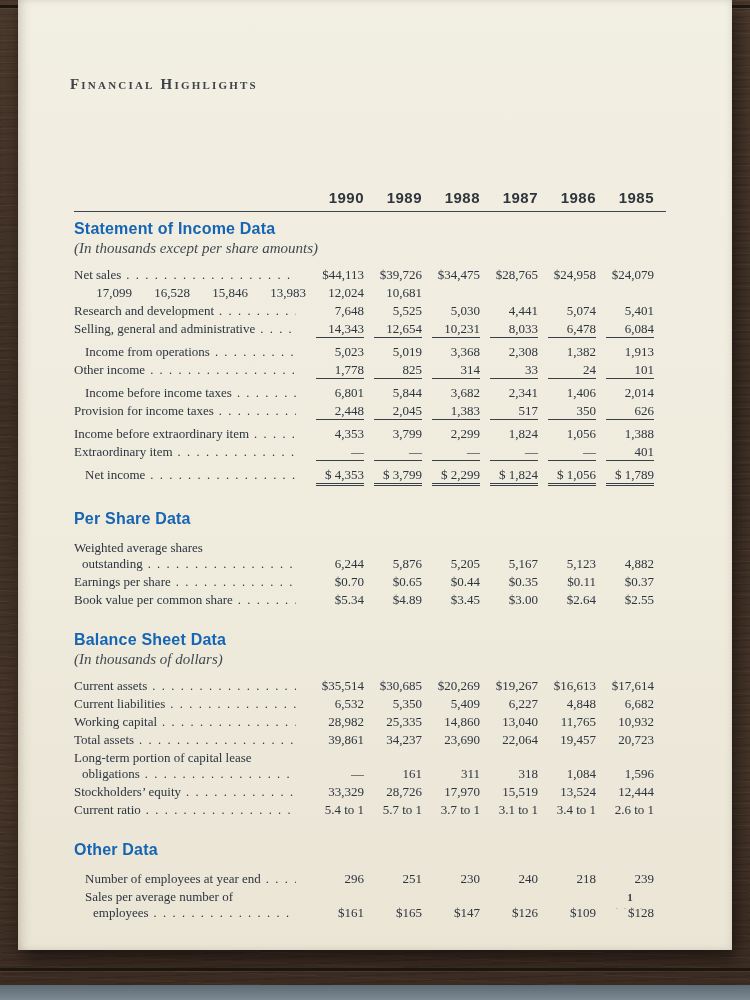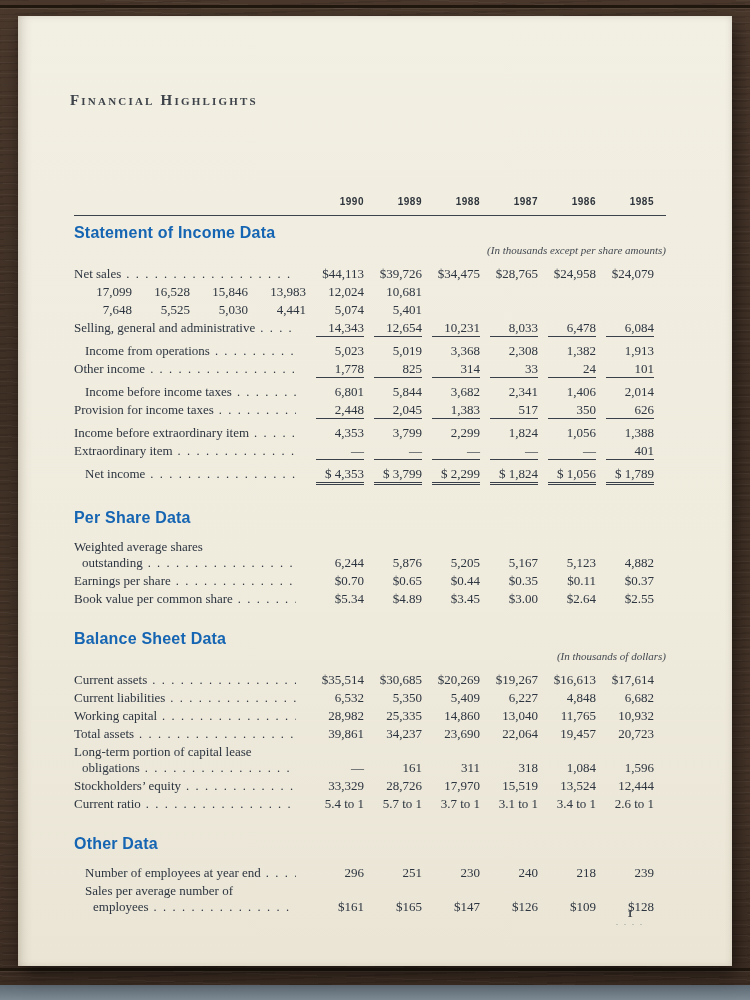--- a/index.html
+++ b/index.html
@@ -11,21 +11,21 @@
       linear-gradient(180deg, #4a382c, #3f3025 40%, #463529 78%, #3b2c22);
     font-family:"Liberation Serif", serif;
   }
   .seam { position:absolute; left:0; right:0; height:3px; background:#20180f; box-shadow:0 1px 0 rgba(255,255,255,.07); }
   .seam.top { top:5px; }
   .seam.bottom { top:968px; }
   .floor { position:absolute; left:0; right:0; bottom:0; height:15px;
     background:linear-gradient(180deg,#5d6973,#7d8993); }
 
   .page {
-    position:absolute; left:18px; top:16px; width:714px; height:950px;
+    position:absolute; left:18px; top:0; width:714px; height:950px;
     background:linear-gradient(180deg,#f2efe3 0%, #efebdd 60%, #eae5d5 100%);
     box-shadow: 4px 8px 18px rgba(0,0,0,.55), inset 7px 0 14px -8px rgba(90,75,55,.45), inset -3px 0 8px -5px rgba(90,75,55,.3);
   }
   .content { padding:76px 58px 0 52px; color:#2d3540; }
 
   .title {
     margin:0; font-size:15px; font-weight:700; letter-spacing:2.2px;
     font-variant:small-caps; color:#3e444a;
   }
 
@@ -43,30 +43,30 @@
     content:". . . . . . . . . . . . . . . . . . . . . . . . . . . . . . . . . . . . . . . . . . . . . . . .";
     letter-spacing:1.6px; color:#2d3540; font-size:12.5px;
   }
   .val { width:58px; text-align:right; flex:none; }
   .tail { width:12px; flex:none; }
   .num { display:inline-block; text-align:right; }
   .num.u1 { border-bottom:1px solid #394049; min-width:48px; padding-bottom:1px; }
   .num.u2 { border-bottom:3px double #394049; min-width:48px; padding-bottom:1px; }
 
   .years-row { border-bottom:1.2px solid #3d434a; padding-bottom:6px; }
-  .year { font-family:"Liberation Sans", sans-serif; font-weight:700; font-size:10px; letter-spacing:.5px; color:#2f353c; }
+  .year { font-family:"Liberation Sans", sans-serif; font-weight:700; font-size:15px; letter-spacing:.5px; color:#2f353c;margin-top:12px; }
 
   .section { margin-top:22px; }
   .years-row + .section { margin-top:8px; }
   .sec-heading {
     font-family:"Liberation Sans", sans-serif; font-weight:700; font-size:16px;
     color:#1565b3; letter-spacing:.2px; margin-bottom:2px;
   }
   .sec-heading.no-note { margin-bottom:11px; }
-  .sec-note { font-style:italic; font-size:11px; color:#434951; margin-bottom:9px;text-align:right; }
+  .sec-note { font-style:italic; font-size:15px; color:#434951; margin-bottom:9px; }
   .rowwrap.gap { margin-top:3px; }
 
   .pagenum { position:absolute; left:592px; top:891px; width:40px; text-align:center; color:#373d45; }
   .pnum { font-size:11px; font-weight:700; }
   .pdots { font-size:8px; letter-spacing:2px; color:#6a6f76; line-height:8px; }
 </style>
 </head>
 <body>
 
 <div class="scene">
@@ -112,20 +112,24 @@
                 <div class="val"><span class="num">16,528</span></div>
                 <div class="val"><span class="num">15,846</span></div>
                 <div class="val"><span class="num">13,983</span></div>
                 <div class="val"><span class="num">12,024</span></div>
                 <div class="val"><span class="num">10,681</span></div>
                 <div class="tail"></div>
               </div>
             </div>
             <div class="rowwrap">
               <div class="trow">
+                <div class="label-cell">
+                  <span class="lbl">Research and development</span>
+                  <span class="leader"></span>
+                </div>
                 <div class="val"><span class="num">7,648</span></div>
                 <div class="val"><span class="num">5,525</span></div>
                 <div class="val"><span class="num">5,030</span></div>
                 <div class="val"><span class="num">4,441</span></div>
                 <div class="val"><span class="num">5,074</span></div>
                 <div class="val"><span class="num">5,401</span></div>
                 <div class="tail"></div>
               </div>
             </div>
             <div class="rowwrap">

